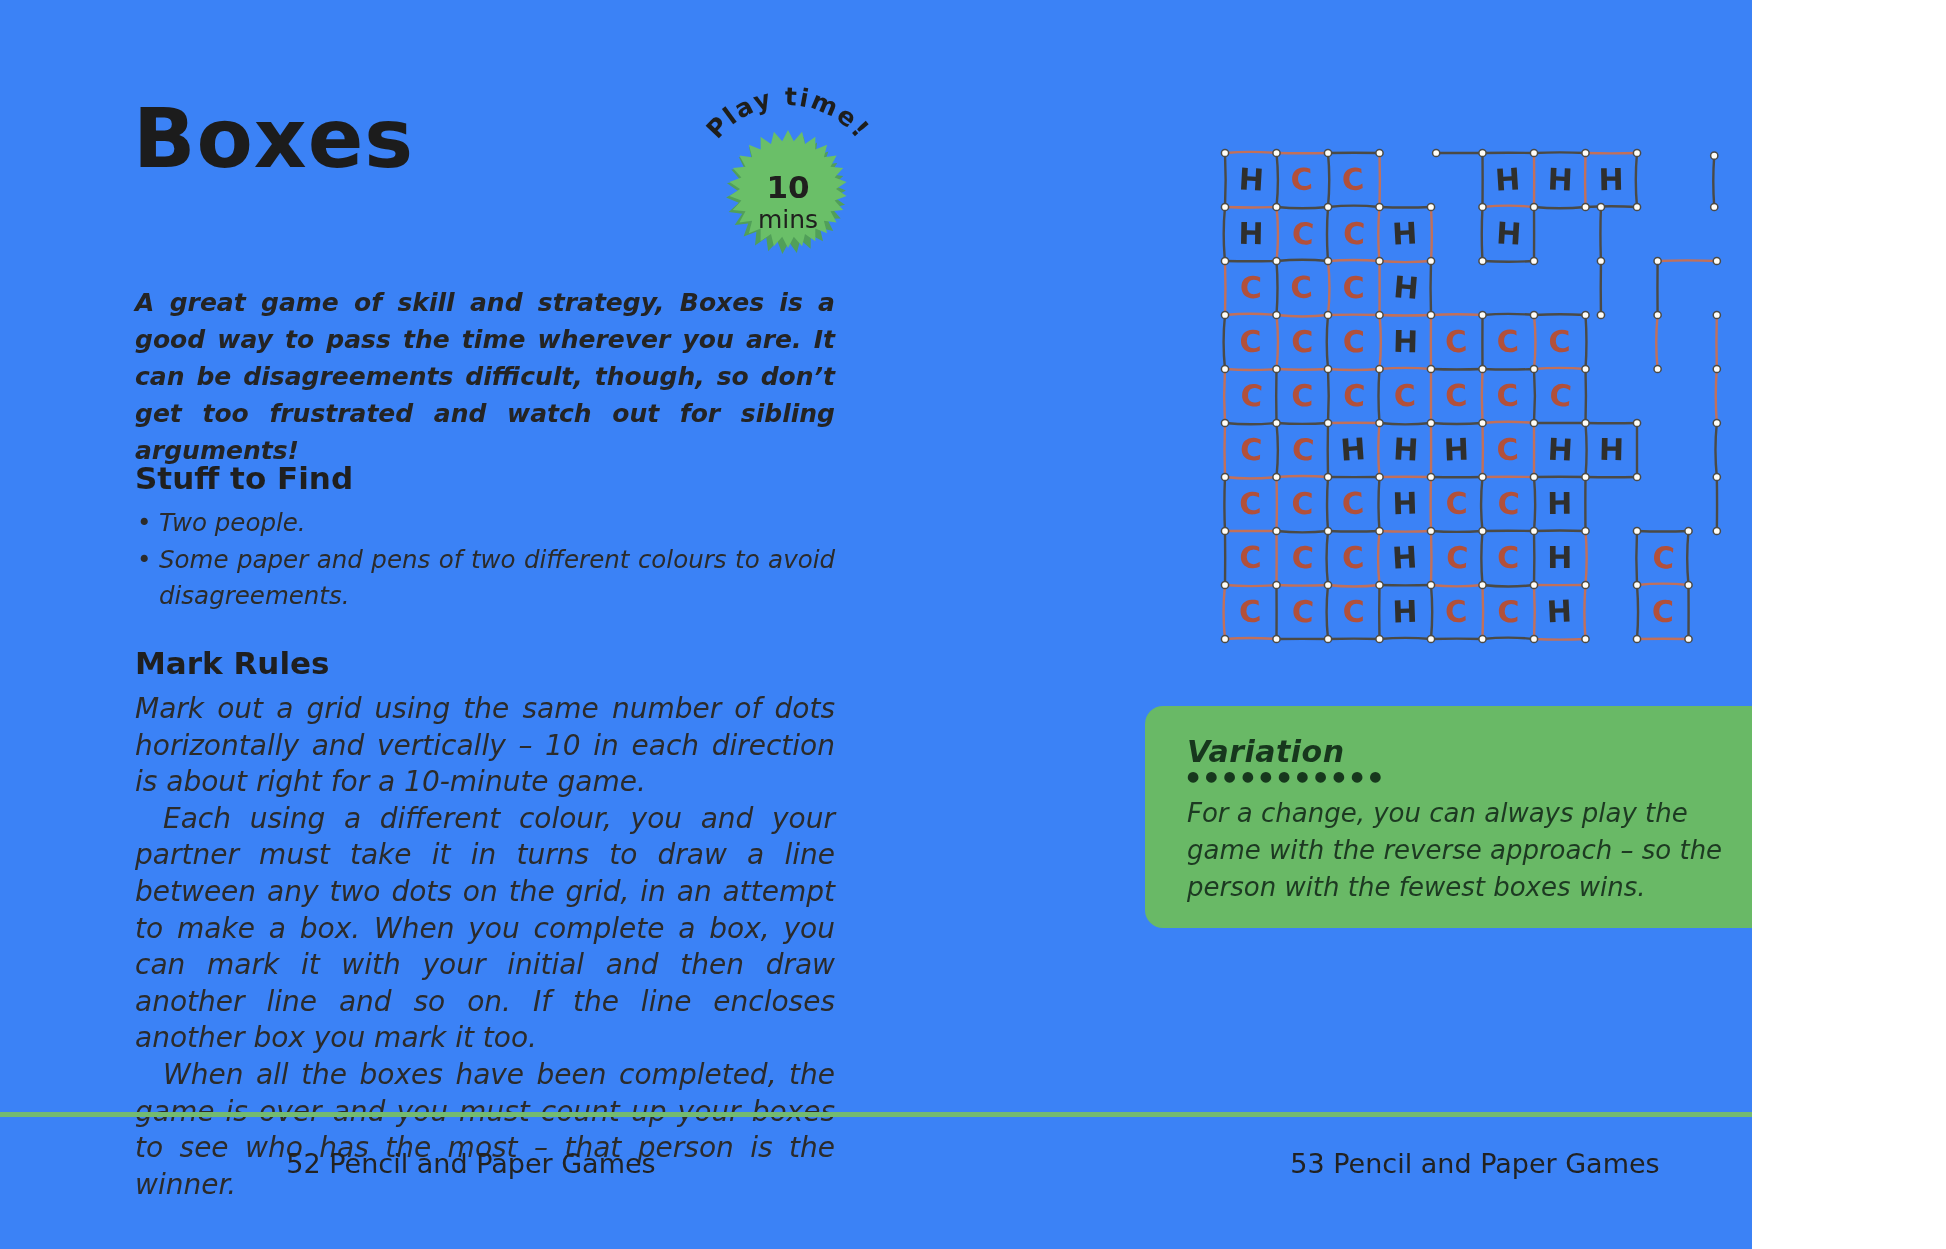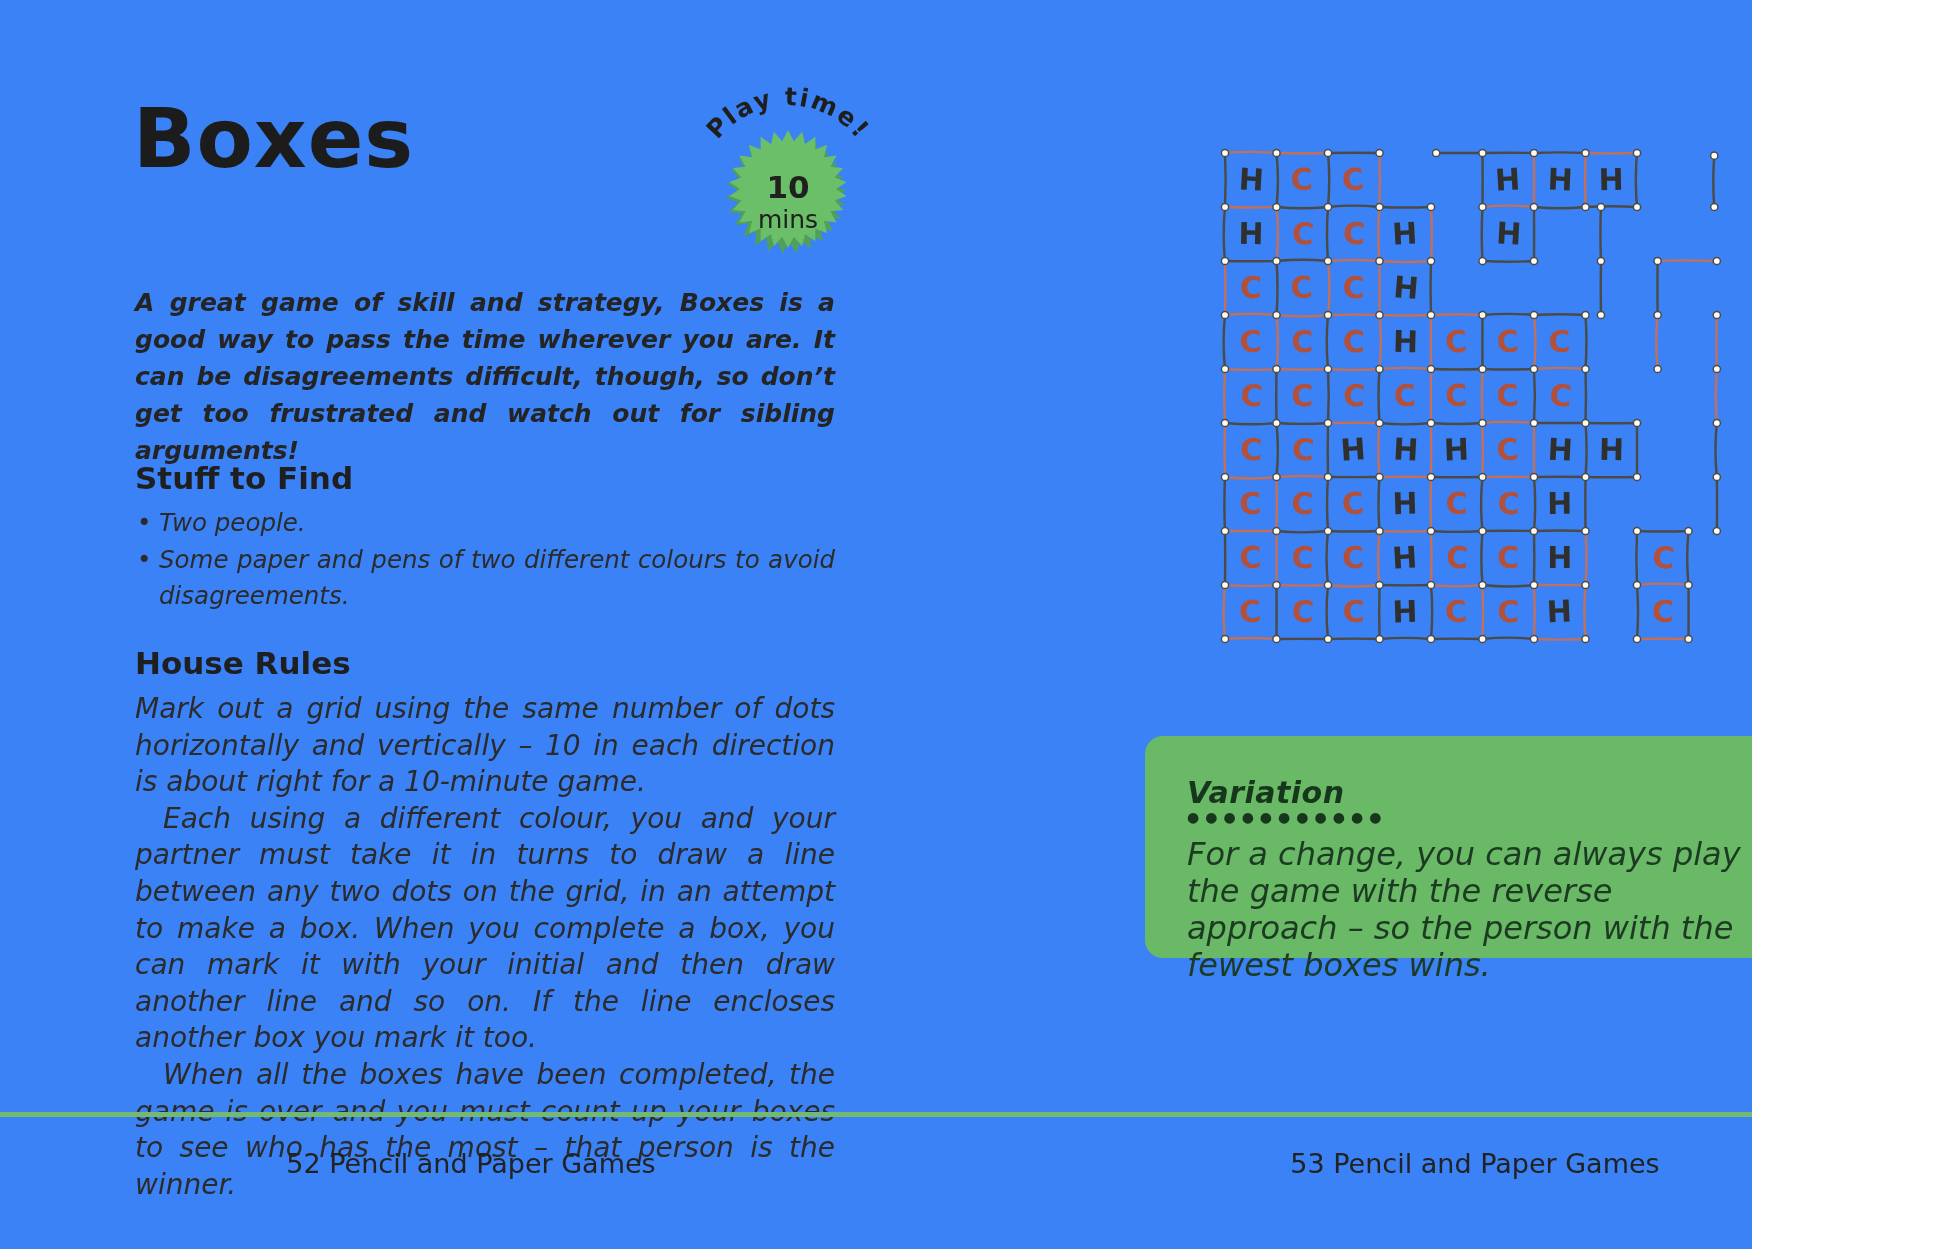--- a/index.html
+++ b/index.html
@@ -32,25 +32,25 @@
 
   .rules-body{position:absolute;left:135px;top:691px;width:700px;
               font-style:italic;font-size:28px;line-height:36.6px;text-align:justify;}
   .rules-body p{margin:0;}
   .rules-body p + p{text-indent:28px;}
 
   
   .grid-svg{position:absolute;left:1203px;top:139px;}
   .cell-letter{font-family:"DejaVu Sans",sans-serif;font-weight:bold;font-size:30px;}
 
-  .variation{position:absolute;left:1145px;top:736px;width:664px;height:222px;
-             border-radius:18px;box-sizing:border-box;padding:39px 42px;}
+  .variation{position:absolute;left:1145px;top:706px;width:664px;height:222px;
+             border-radius:18px;box-sizing:border-box;padding:28px 42px;}
   .variation h2{margin:0;font-size:30px;font-weight:bold;font-style:italic;letter-spacing:.5px;}
   .variation .vdots{margin-top:0;font-size:14px;font-weight:bold;letter-spacing:6px;line-height:14px;}
-  .variation p{margin:12px 0 0 0;font-style:italic;font-size:32px;line-height:37px;}
+  .variation p{margin:12px 0 0 0;font-style:italic;font-size:26px;line-height:37px;}
 
   
   .rule{position:absolute;left:0;top:1112px;width:1946px;height:5px;}
   .footer{position:absolute;top:1148px;width:600px;text-align:center;font-size:27px;color:#222;}
   #footer-left{left:171px;}
   #footer-right{left:1175px;}
   .footer .book-title{font-weight:normal;}
 </style>
 </head>
 <body>
@@ -79,21 +79,21 @@
     <li>
       <span class="bullet">•</span>
       <span>Two people.</span>
     </li>
     <li>
       <span class="bullet">•</span>
       <span>Some paper and pens of two different colours to avoid disagreements.</span>
     </li>
   </ul>
 
-  <h2 class="sec-heading" id="rules-heading">House Rules</h2>
+  <h2 class="sec-heading" id="rules-heading">Mark Rules</h2>
   <div class="rules-body">
     <p>Mark out a grid using the same number of dots horizontally and vertically – 10 in each direction is about right for a 10-minute game.</p>
     <p>Each using a different colour, you and your partner must take it in turns to draw a line between any two dots on the grid, in an attempt to make a box. When you complete a box, you can mark it with your initial and then draw another line and so on. If the line encloses another box you mark it too.</p>
     <p>When all the boxes have been completed, the game is over and you must count up your boxes to see who has the most – that person is the winner.</p>
   </div>
 
   <svg class="grid-svg" id="grid-svg" width="540" height="520" viewBox="0 0 540 520">
       <path d="M 22 14 Q 47.8 11.8 73.5 14" fill="none" stroke="#c2705a" stroke-width="2.4" stroke-linecap="round"></path>
       <path d="M 22 68 Q 47.8 69.0 73.5 68" fill="none" stroke="#c2705a" stroke-width="2.4" stroke-linecap="round"></path>
       <path d="M 22 14 Q 23.3 41.0 22 68" fill="none" stroke="#4b4a45" stroke-width="2.4" stroke-linecap="round"></path>

